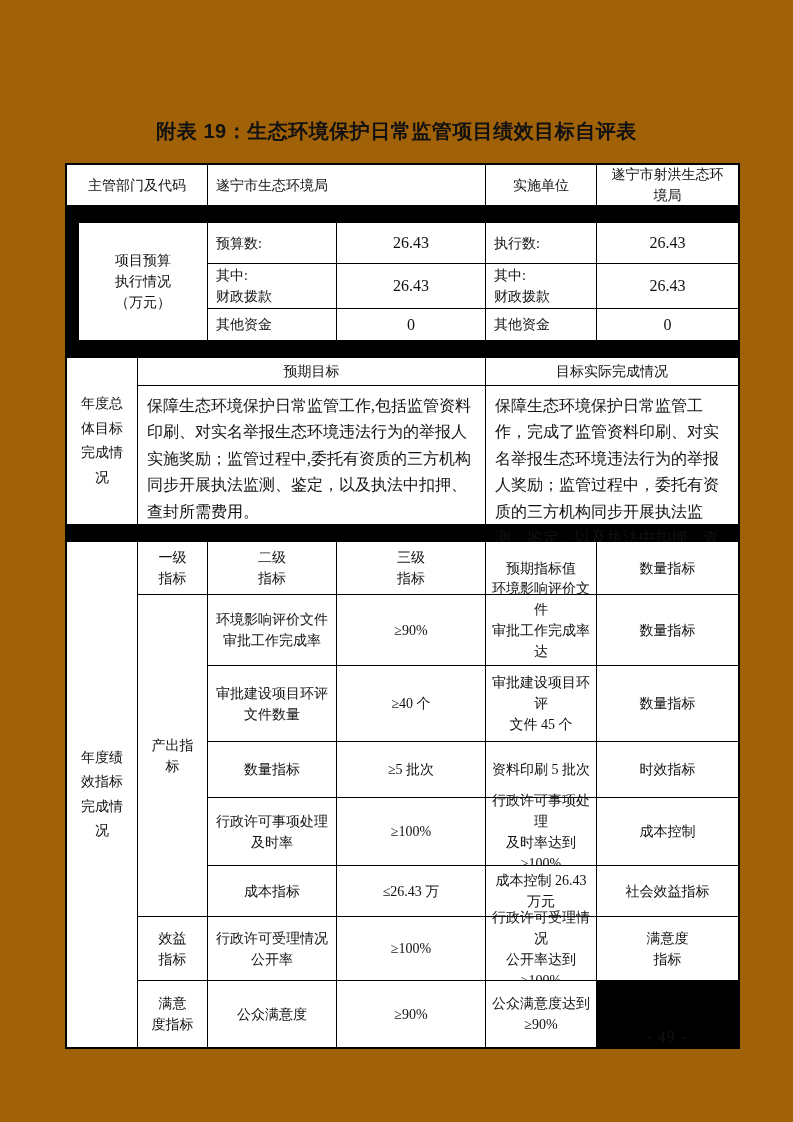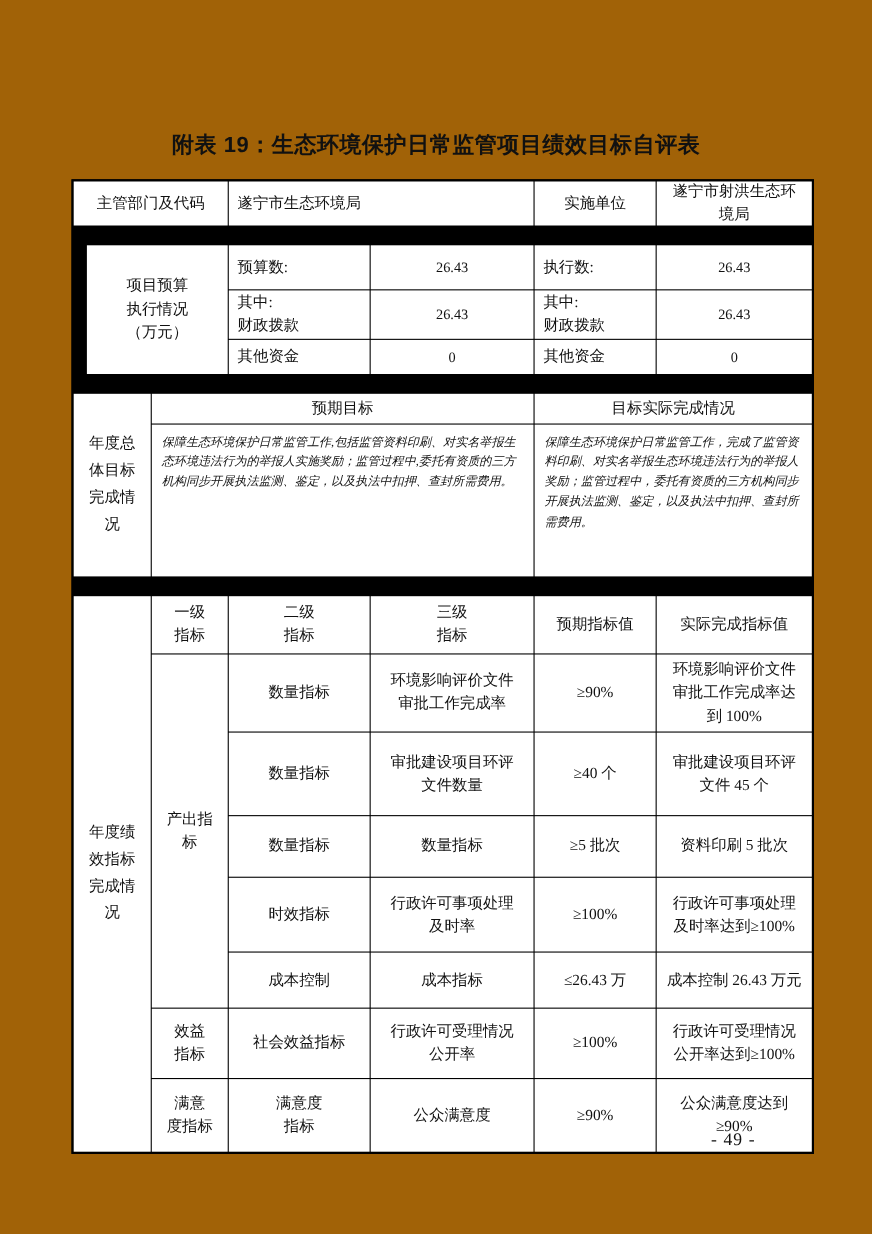--- a/index.html
+++ b/index.html
@@ -25,23 +25,23 @@
   .secD { grid-template-columns:70px 69px 128px 148px 110px 1fr;
           grid-template-rows:52px 70px 75px 55px 67px 50px 63px 66px; }
   .c {
     background:#ffffff; display:flex; align-items:center; justify-content:center;
     text-align:center; font-size:14px; line-height:1.5; padding:2px 4px;
     white-space:pre-line; box-sizing:border-box;
   }
   .left { justify-content:flex-start; text-align:left; padding-left:8px; }
   .para {
     align-items:flex-start; justify-content:flex-start; text-align:left;
-    padding:7px 9px 7px 9px; line-height:1.65; font-size:11px; white-space:normal;font-style:italic;
+    padding:7px 9px 7px 9px; line-height:1.65; font-size:16px; white-space:normal;
   }
-  .num { font-size:13px; }
+  .num { font-size:16px; }
   .vlabel { line-height:1.75; }
   .spanB { grid-column:1; grid-row:1 / 4;margin-left:12px; }
   .spanC { grid-column:1; grid-row:1 / 3; }
   .spanD { grid-column:1; grid-row:1 / 9; }
   .grp1  { grid-column:2; grid-row:2 / 7; }
   .grp2  { grid-column:2; grid-row:7; }
   .grp3  { grid-column:2; grid-row:8; }
   .page-number {
     position:absolute; top:1028px; left:607px; width:80px;
     text-align:right; font-size:16px; letter-spacing:1px;
@@ -104,21 +104,20 @@
 完成情
 况</div>
 
       <div class="c">一级
 指标</div>
       <div class="c">二级
 指标</div>
       <div class="c">三级
 指标</div>
       <div class="c">预期指标值</div>
-      <div class="c">实际完成指标值</div>
 
       <div class="c grp1">产出指
 标</div>
       <div class="c grp2">效益
 指标</div>
       <div class="c grp3">满意
 度指标</div>
 
       <div class="c">数量指标</div>
       <div class="c">环境影响评价文件

